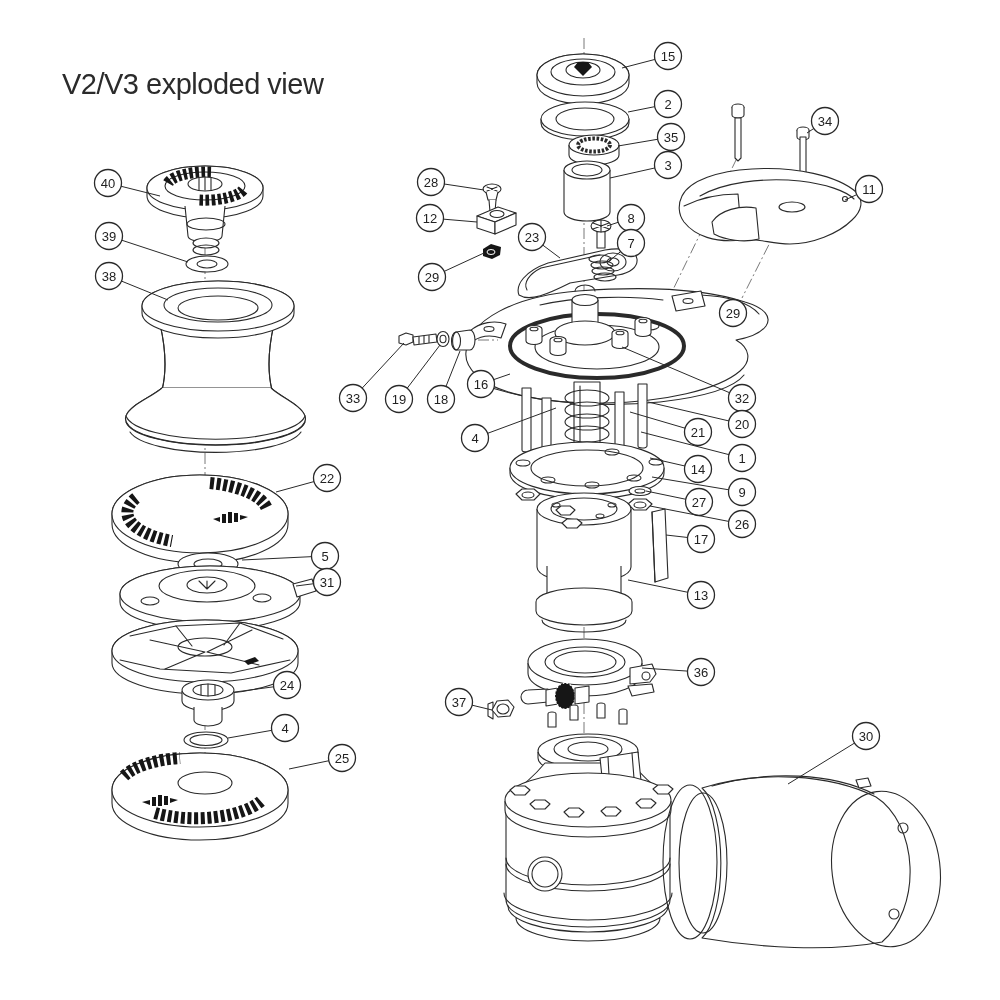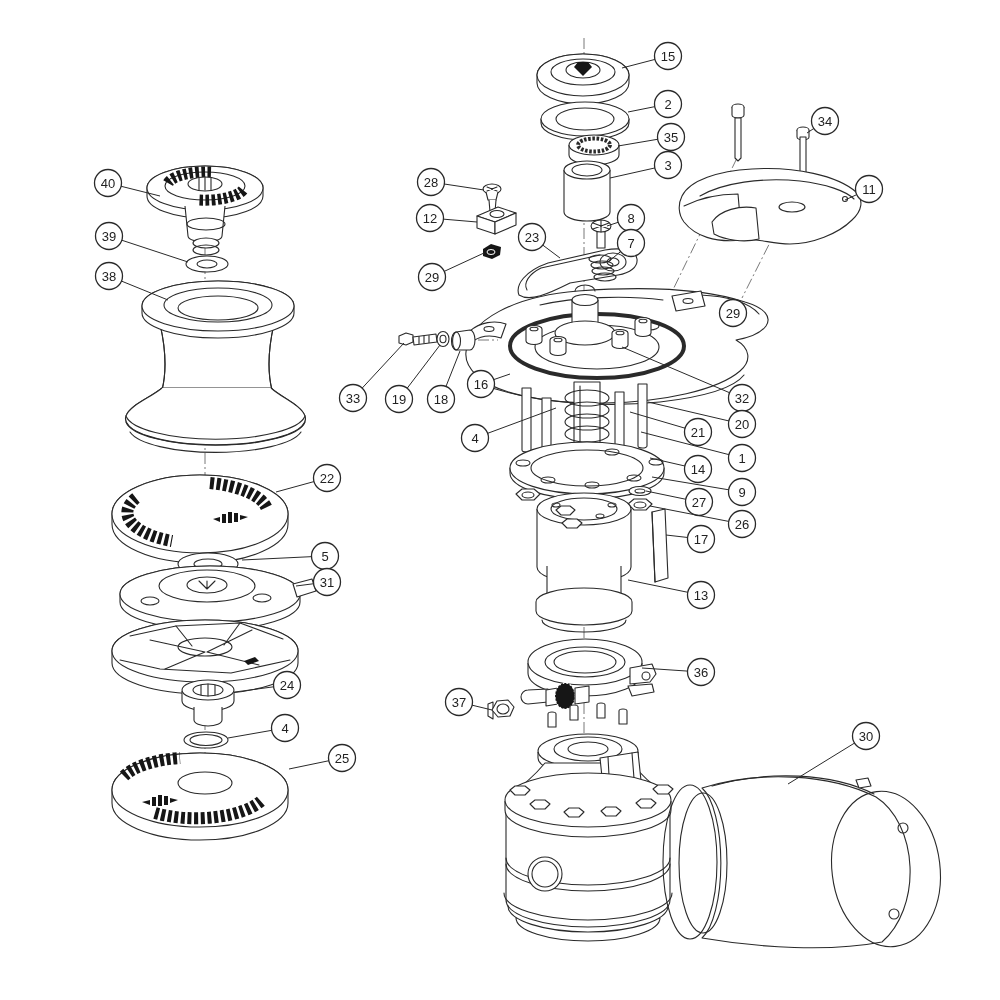--- a/index.html
+++ b/index.html
@@ -16,20 +16,21 @@
   .thick{fill:none;stroke:#2a2a2a;stroke-width:4;}
   .cl{fill:none;stroke:#6a6a6a;stroke-width:0.9;stroke-dasharray:11 3 2 3;}
   .ldr{stroke:#2a2a2a;stroke-width:1;}
   .balloon{fill:#fff;stroke:#2a2a2a;stroke-width:1.3;}
   .btxt{font:13px "Liberation Sans",sans-serif;fill:#222;text-anchor:middle;}
 </style>
 </head>
 <body>
 
 <div id="stage">
+  <div id="title">V2/V3 exploded view</div>
 
   <svg width="1000" height="1000" viewBox="0 0 1000 1000">
     <defs>
       <pattern id="perf" x="0" y="0" width="13" height="12" patternUnits="userSpaceOnUse">
         <circle cx="4" cy="4" r="3.1" fill="none" stroke="#2a2a2a" stroke-width="1"></circle>
         <circle cx="10.5" cy="10" r="3.1" fill="none" stroke="#2a2a2a" stroke-width="1"></circle>
       </pattern>
     </defs>
 
     <g>

